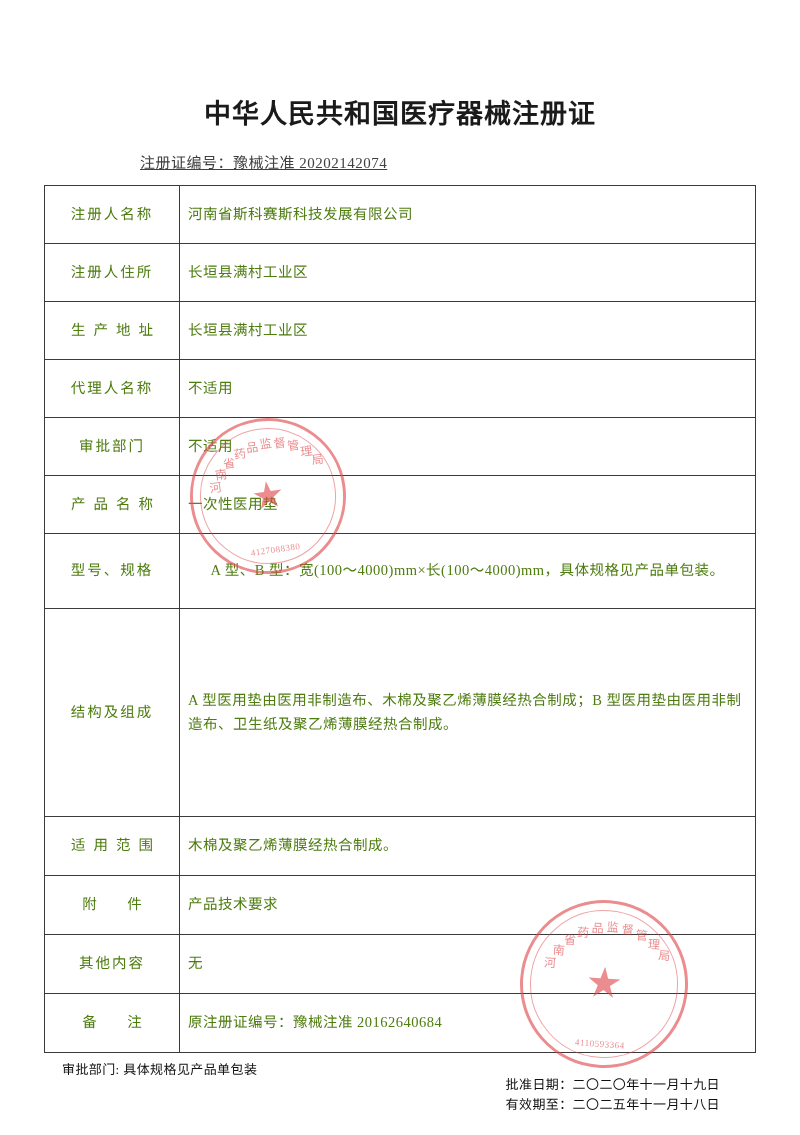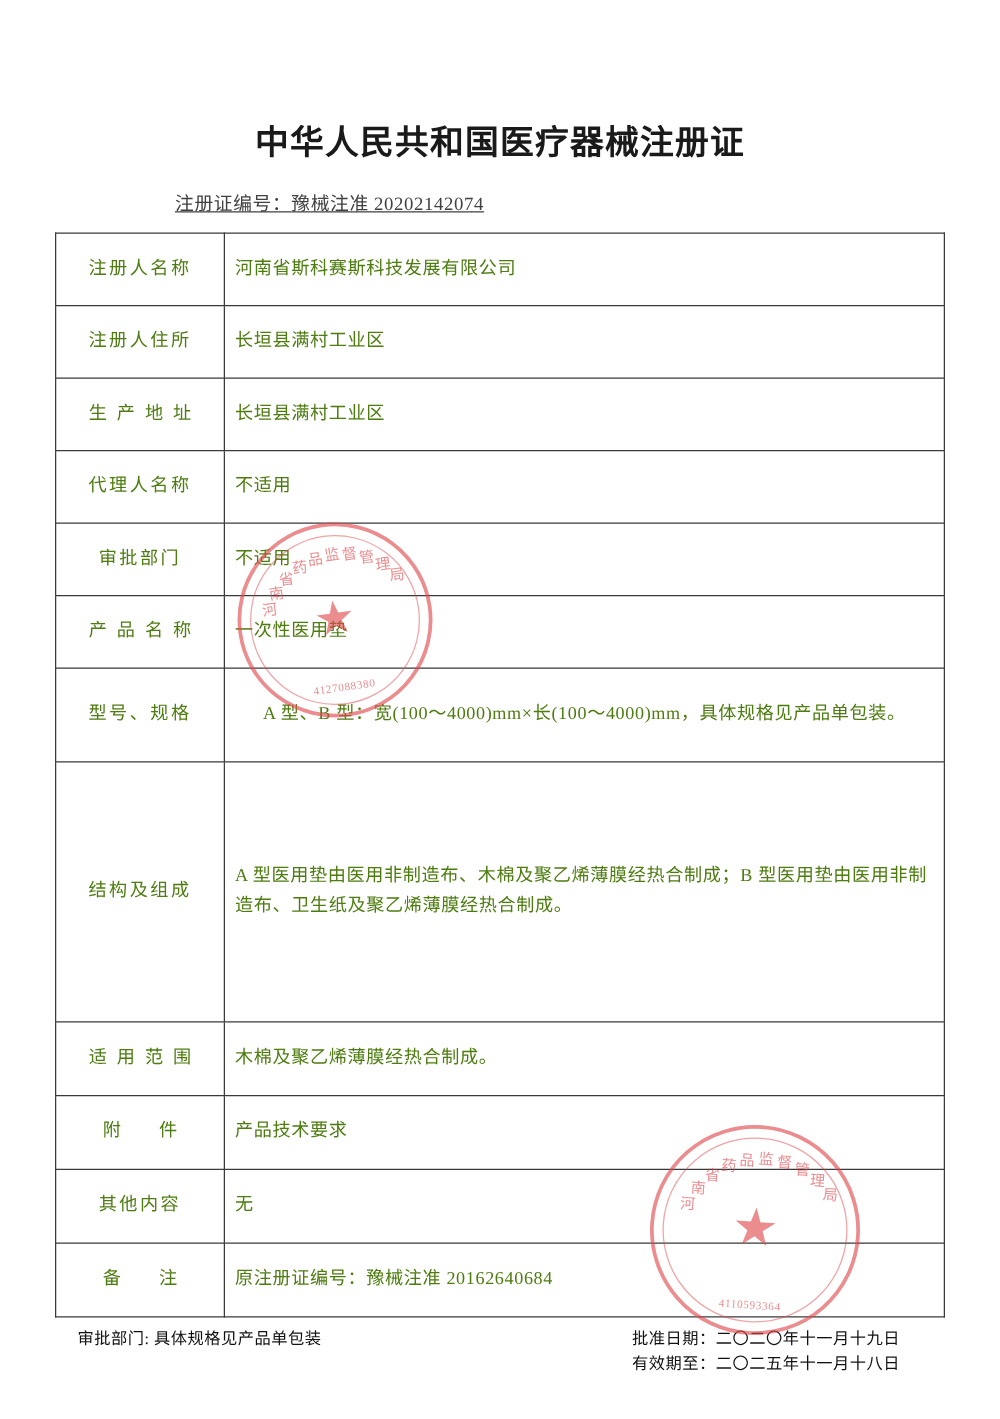--- a/index.html
+++ b/index.html
@@ -97,21 +97,21 @@
   }
   .footer-left {
     position: absolute;
     left: 18px;
     top: 0;
     letter-spacing: 0.4px;
   }
   .footer-right {
     position: absolute;
     right: 36px;
-    top: 1px;
+    top: 16px;
     text-align: left;
     letter-spacing: 0.4px;
     line-height: 1.55;
   }
   .footer-right .seal-note {
     text-align: center;
     padding-left: 26px;
   }
   
   .seal {

